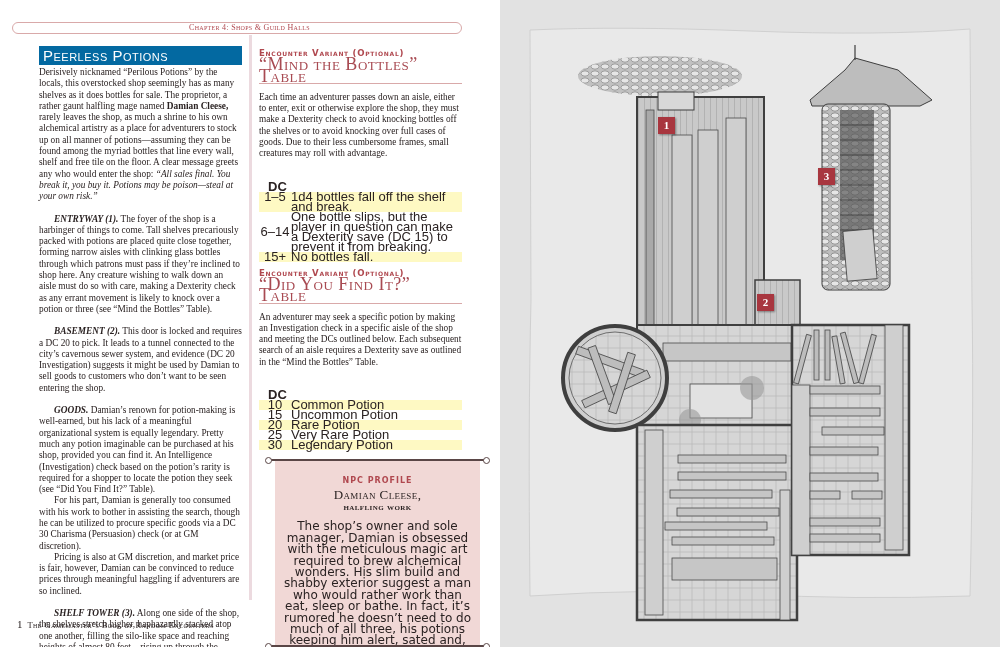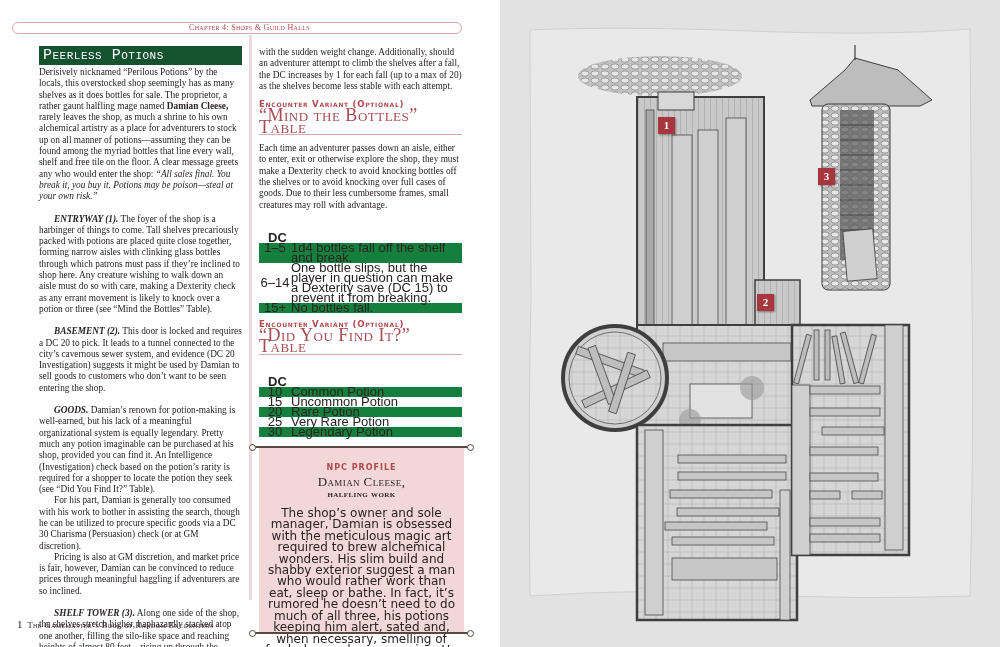--- a/index.html
+++ b/index.html
@@ -17,43 +17,43 @@
   }
   .chapter-header span { position: absolute; left: 176px; top: 0; }
 
   .col-divider { position: absolute; left: 249px; top: 35px; width: 3px; height: 565px; background: #ecdadf; }
 
   .col { position: absolute; font-family: "Liberation Serif", serif; font-size: 9.3px; line-height: 11.3px; color: #2a2222; }
   .col-left { left: 39px; top: 46px; width: 203px; }
   .col-right { left: 259px; top: 47px; width: 203px; }
 
   .section-title {
-    background: #14532d; color: #fff; font-family: Liberation Mono, monospace;
+    background: #0369a1; color: #fff; font-family: Liberation Sans, sans-serif;
     font-size: 15px; font-variant: small-caps; letter-spacing: 0.5px;
     padding: 1px 4px; height: 19px; line-height: 17px; margin-bottom: 2px;
   }
   .para { text-align: left; margin-bottom: 11px; }
   .para.tight { margin-bottom: 0; }
   .indent { text-indent: 15px; }
   .lead { font-weight: bold; font-style: italic; }
   b { font-weight: bold; }
   i { font-style: italic; }
 
   .enc-kicker { font-family: "DejaVu Sans", sans-serif; font-weight: bold; color: #b0484f; font-size: 8.6px; font-variant: small-caps; letter-spacing: 0.7px; margin-top: 1px; }
   .enc-title { font-family: "Liberation Serif", serif; color: #a84a52; font-size: 18px; font-variant: small-caps; letter-spacing: 0.5px; border-bottom: 1px solid #d9a9a9; padding-bottom: 1px; margin-bottom: 8px; }
 
   .dc-table { width: 203px; font-family: Liberation Sans, sans-serif; font-size: 13px; line-height: 10px; margin-top: 22px; margin-bottom: 6px; }
   .dc-head { font-weight: bold; padding-left: 9px; height: 10px; }
   .dc-row { display: flex; padding: 0; }
-  .dc-row.shade { background: #15803d; }
+  .dc-row.shade { background: #fef9c3; }
   .dc-val { width: 32px; text-align: center; flex: none; }
   .dc-desc { flex: 1; }
   .dc-row.multi .dc-val { display: flex; align-items: center; justify-content: center; }
 
-  .npc-box { position: relative; margin-top: 9px; width: 205px; margin-left: 0; }
+  .npc-box { position: relative; margin-top: 9px; width: 205px; margin-left: 16px; }
   .npc-rule { position: relative; height: 2px; background: #5a4646; margin: 0 -7px; }
   .npc-rule::before, .npc-rule::after { content: ""; position: absolute; top: -2px; width: 5px; height: 5px; border: 1px solid #5a4646; border-radius: 50%; background: #fff; }
   .npc-rule::before { left: -3px; } .npc-rule::after { right: -3px; }
   .npc-body { background: #f1d8d6; padding: 14px 6px 10px 6px; text-align: center; height: 184px; }
   .npc-kicker { font-family: "DejaVu Sans", sans-serif; color: #b0484f; font-size: 8px; letter-spacing: 1px; font-weight: bold; }
   .npc-name { font-family: "Liberation Serif", serif; font-size: 13px; font-variant: small-caps; color: #2a2222; letter-spacing: 0.4px; line-height: 13px; margin-top: 2px; }
   .npc-sub { font-family: "Liberation Serif", serif; font-size: 10.5px; font-weight: bold; font-variant: small-caps; letter-spacing: 0.4px; color: #2a2222; line-height: 12px; }
   .npc-text { font-family: "DejaVu Sans", sans-serif; font-size: 12px; line-height: 11.4px; color: #2a2222; margin-top: 8px; }
 
   .footer { position: absolute; left: 17px; top: 618px; font-family: "Liberation Serif", serif; font-size: 8.5px; color: #2a2222; }
@@ -79,21 +79,20 @@
     <p class="para"><span>Derisively nicknamed “Perilous Potions” by the locals, this overstocked shop seemingly has as many shelves as it does bottles for sale. The proprietor, a rather gaunt halfling mage named </span><b>Damian Cleese,</b><span> rarely leaves the shop, as much a shrine to his own alchemical artistry as a place for adventurers to stock up on all manner of potions—assuming they can be found among the myriad bottles that line every wall, shelf and free tile on the floor. A clear message greets any who would enter the shop: </span><i>“All sales final. You break it, you buy it. Potions may be poison—steal at your own risk.”</i></p>
     <p class="para indent"><span class="lead">ENTRYWAY (1).</span><span> The foyer of the shop is a harbinger of things to come. Tall shelves precariously packed with potions are placed quite close together, forming narrow aisles with clinking glass bottles through which patrons must pass if they’re inclined to shop here. Any creature wishing to walk down an aisle must do so with care, making a Dexterity check as any errant movement is likely to knock over a potion or three (see “Mind the Bottles” Table).</span></p>
     <p class="para indent"><span class="lead">BASEMENT (2).</span><span> This door is locked and requires a DC 20 to pick. It leads to a tunnel connected to the city’s cavernous sewer system, and evidence (DC 20 Investigation) suggests it might be used by Damian to sell goods to customers who don’t want to be seen entering the shop.</span></p>
     <p class="para tight indent"><span class="lead">GOODS.</span><span> Damian’s renown for potion-making is well-earned, but his lack of a meaningful organizational system is equally legendary. Pretty much any potion imaginable can be purchased at his shop, provided you can find it. An Intelligence (Investigation) check based on the potion’s rarity is required for a shopper to locate the potion they seek (see “Did You Find It?” Table).</span></p>
     <p class="para tight indent">For his part, Damian is generally too consumed with his work to bother in assisting the search, though he can be utilized to procure specific goods via a DC 30 Charisma (Persuasion) check (or at GM discretion).</p>
     <p class="para indent">Pricing is also at GM discretion, and market price is fair, however, Damian can be convinced to reduce prices through meaningful haggling if adventurers are so inclined.</p>
     <p class="para indent"><span class="lead">SHELF TOWER (3).</span><span> Along one side of the shop, the shelves stretch higher, haphazardly stacked atop one another, filling the silo-like space and reaching heights of almost 80 feet—rising up through the entirety of what was once a former guard tower. Reaching potions located on the uppermost shelves in this area requires success on 5 consecutive Dexterity checks (DC 15). A fail constitutes a fall, which also forces a roll on the “Mind the Bottles” Table as the shelves shake and sway</span></p>
   </div>
 
   <div class="col col-right">
-    <p class="para" style="margin-bottom:7px">with the sudden weight change. Additionally, should an adventurer attempt to climb the shelves after a fall, the DC increases by 1 for each fall (up to a max of 20) as the shelves become less stable with each attempt.</p>
 
     <div class="enc-kicker">Encounter Variant (Optional)</div>
     <div class="enc-title">“Mind the Bottles” Table</div>
     <p class="para tight">Each time an adventurer passes down an aisle, either to enter, exit or otherwise explore the shop, they must make a Dexterity check to avoid knocking bottles off the shelves or to avoid knocking over full cases of goods. Due to their less cumbersome frames, small creatures may roll with advantage.</p>
     <div class="dc-table">
       <div class="dc-head">DC</div>
       <div class="dc-row shade">
           <span class="dc-val">1–5</span>
           <span class="dc-desc">1d4 bottles fall off the shelf and break.</span>
         </div>
@@ -102,20 +101,21 @@
           <span class="dc-desc">One bottle slips, but the player in question can make a Dexterity save (DC 15) to prevent it from breaking.</span>
         </div>
       <div class="dc-row shade">
           <span class="dc-val">15+</span>
           <span class="dc-desc">No bottles fall.</span>
         </div>
     </div>
 
     <div class="enc-kicker">Encounter Variant (Optional)</div>
     <div class="enc-title">“Did You Find It?” Table</div>
+    <p class="para tight">An adventurer may seek a specific potion by making an Investigation check in a specific aisle of the shop and meeting the DCs outlined below. Each subsequent search of an aisle requires a Dexterity save as outlined in the “Mind the Bottles” Table.</p>
     <div class="dc-table">
       <div class="dc-head">DC</div>
       <div class="dc-row shade">
           <span class="dc-val">10</span>
           <span class="dc-desc">Common Potion</span>
         </div>
       <div class="dc-row">
           <span class="dc-val">15</span>
           <span class="dc-desc">Uncommon Potion</span>
         </div>

